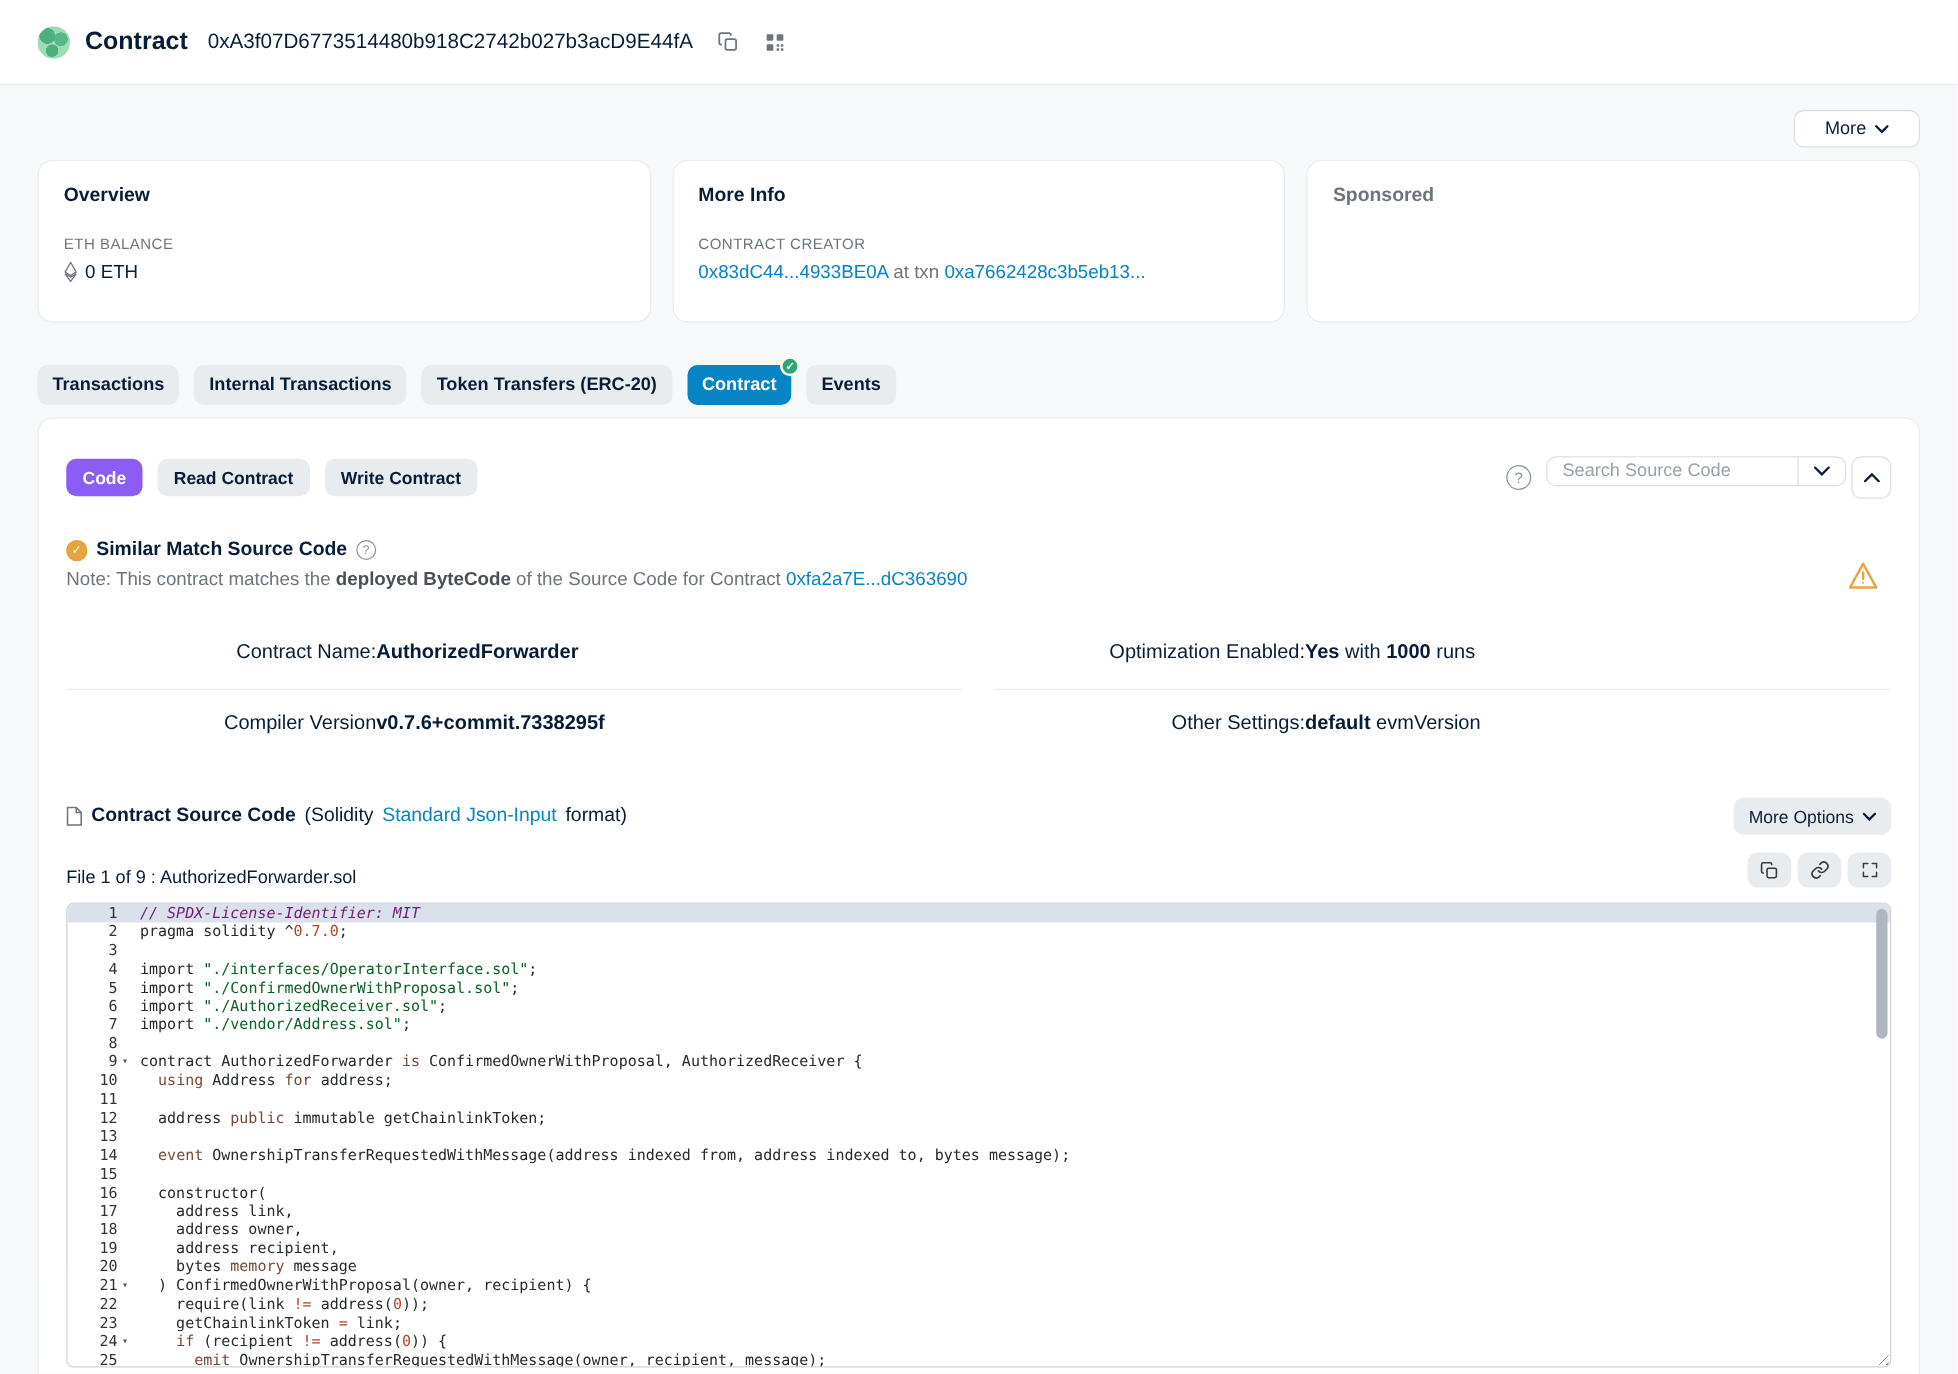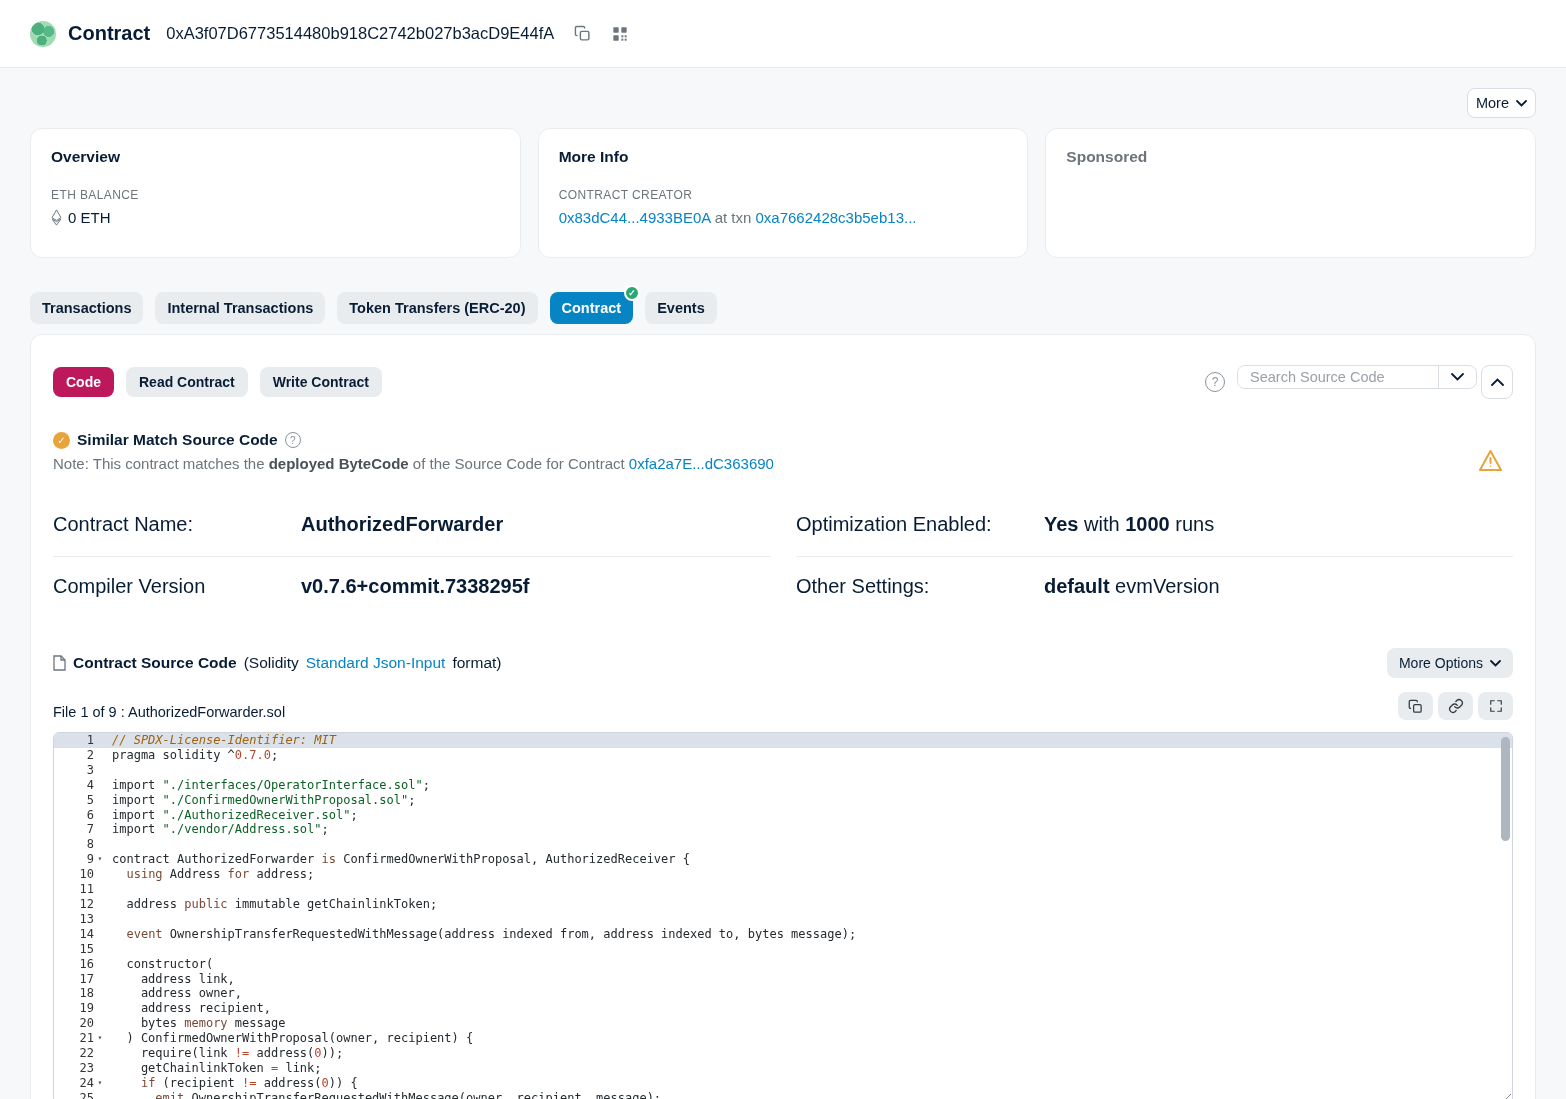--- a/index.html
+++ b/index.html
@@ -16,21 +16,21 @@
       radial-gradient(circle at 45% 75%, #4caf7d 0 20%, transparent 21%),
       #9fdcb4; }
   .page-title { font-size:20px; font-weight:700; margin-left:2px; }
   .addr { font-size:16.5px; color:#081d35; margin-left:6px; }
   .hicon { width:20px; height:20px; color:#6c757d; display:flex; align-items:center;
     justify-content:center; cursor:pointer; margin-left:8px; }
 
   
   .more-row { display:flex; justify-content:flex-end; padding:20px 30px 0; }
   .btn-more { background:#fff; border:1px solid #d8dee4; border-radius:8px;
-    height:30px; padding:0 8px; font-size:14.5px; color:#081d35;
+    height:30px; padding:0 24px; font-size:14.5px; color:#081d35;
     display:flex; align-items:center; gap:7px; cursor:pointer; }
 
   
   .cards { display:flex; gap:17px; padding:10px 30px 0; }
   .card { background:#fff; border:1px solid #e9ecef; border-radius:12px;
     height:130px; flex:1; padding:19px 20px; }
   .card h3 { font-size:15.5px; font-weight:700; margin-bottom:22px; }
   .card h3.muted { color:#6c757d; }
   .lbl { font-size:12px; letter-spacing:.4px; color:#6c757d; font-weight:400;
     text-transform:uppercase; margin-bottom:7px; }
@@ -50,21 +50,21 @@
     color:#fff; font-size:9px; display:flex; align-items:center; justify-content:center; }
 
   
   .main { margin:0 30px; background:#fff; border:1px solid #e9ecef;
     border-radius:12px; min-height:780px; padding:30px 22px 40px; }
 
   .code-tabs-row { display:flex; align-items:center; justify-content:space-between; }
   .pills { display:flex; gap:12px; }
   .pill { background:#e9ecef; border-radius:8px; height:30px; padding:0 13px;
     font-size:14px; font-weight:700; display:flex; align-items:center; cursor:pointer; }
-  .pill.active { background:#be185d; color:#fff; }
+  .pill.active { background:#8b5cf6; color:#fff; }
   .search-wrap { display:flex; align-items:center; gap:12px; }
   .qmark { width:20px; height:20px; border:1.5px solid #8a939b; border-radius:50%;
     color:#8a939b; font-size:12px; display:flex; align-items:center;
     justify-content:center; cursor:pointer; }
   .search-group { display:flex; align-items:stretch; gap:4px; }
   .search-box { display:flex; border:1px solid #d8dee4; border-radius:8px;
     overflow:hidden; height:24px; background:#fff; }
   .search-box input { border:0; outline:none; width:200px; padding:0 12px;
     font-size:14.5px; color:#081d35; font-family:inherit; }
   .search-box input::placeholder { color:#9aa1a9; }
@@ -80,21 +80,21 @@
   .match-title { font-size:15.5px; font-weight:700;text-align:right; }
   .qmark.sm { width:16px; height:16px; border-width:1px; font-size:10px; }
   .note-row { display:flex; align-items:flex-start; justify-content:space-between; margin-top:6px; }
   .note { font-size:15px; color:#6c757d; }
   .note b { color:#495057; }
   .warn-icon { margin-right:10px; margin-top:-6px; cursor:pointer; }
 
   
   .meta { display:flex; gap:26px; margin-top:28px; }
   .meta-col { flex:1; }
-  .meta-row { display:flex; padding:13px 0 20px; font-size:20px; }
+  .meta-row { display:flex; padding:13px 0 20px; font-size:16px;text-align:right; }
   .meta-row.b { border-bottom:1px solid #e9ecef; }
   .meta-row + .meta-row { padding-top:18px; }
   .meta-label { width:248px; color:#081d35; }
   .meta-val { font-weight:700; }
   .meta-val .n { font-weight:400; }
 
   
   .src-header { display:flex; align-items:center; justify-content:space-between; margin-top:30px; }
   .src-title { display:flex; align-items:center; gap:7px; font-size:15.5px;justify-content:center; }
   .src-title b { font-weight:700; }
@@ -113,21 +113,21 @@
   .cl { display:flex; white-space:pre; }
   .cl.hl { background:#dbe1ea; }
   .g { width:52px; flex:0 0 52px; display:flex; justify-content:flex-end;
     color:#333; }
   .num { text-align:right; }
   .fold { width:12px; font-size:8px; color:#555; text-align:center; cursor:pointer; }
   .t { padding-left:6px; color:#24292e; }
   .tk-k { color:#794938; }
   .tk-s { color:#0b6125; }
   .tk-r { color:#b5452d; }
-  .tk-c { color:#a16207; font-style:italic;margin-top:24px; }
+  .tk-c { color:#701a75; font-style:italic;margin-top:24px; }
   .scroll-thumb { position:absolute; top:4px; right:2px; width:9px; height:104px;
     background:#aeb6bf; border-radius:5px; cursor:pointer; }
   .grip { position:absolute; right:1px; bottom:1px; width:12px; height:12px; cursor:nwse-resize;
     background:repeating-linear-gradient(135deg, transparent 0 3px, #8a8a8a 3px 4px); 
     clip-path:polygon(100% 0, 100% 100%, 0 100%); }
 
   svg { display:block; }
 </style>
 </head>
 <body>

